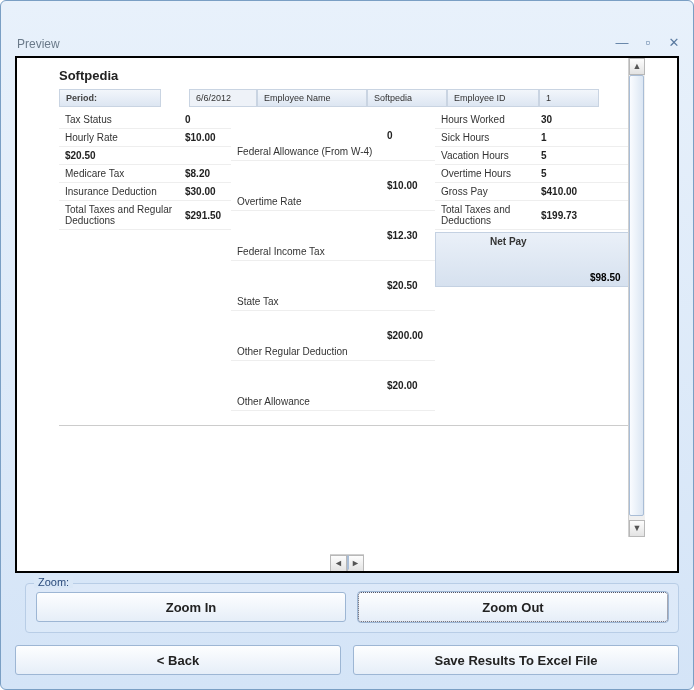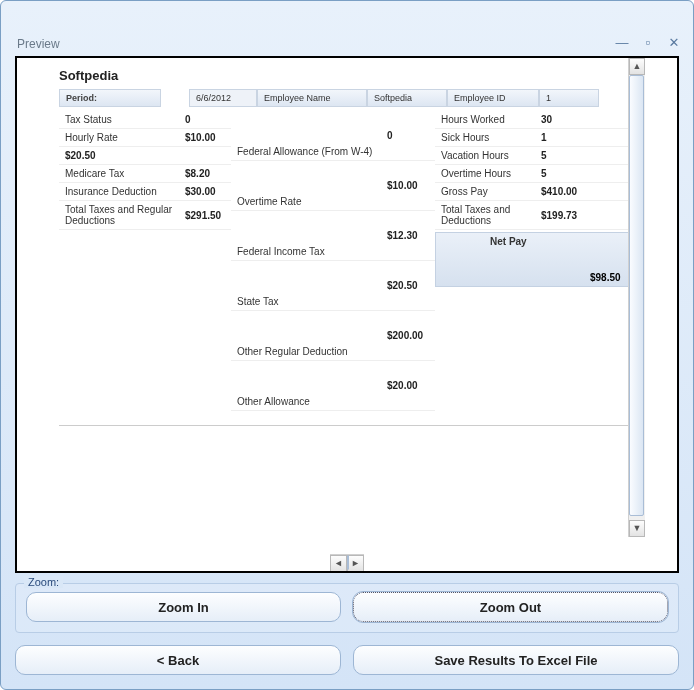--- a/index.html
+++ b/index.html
@@ -168,37 +168,38 @@
   border:1px solid #a9bdd6;
   border-radius:2px;
 }
 .zoom-group {
   margin-top: 10px;
   border: 1px solid #b8cde6;
   border-radius: 4px;
   padding: 6px 10px 10px 10px;
   position: relative;
   background: rgba(255,255,255,0.15);
+  margin-left: 10px;
 }
 .zoom-group .legend {
   position:absolute; top:-8px; left:8px;
   background: #d9e7f7;
   padding: 0 4px;
   color:#2a4b7c;
   font-size:11px;
 }
 .btn-row {
   display:flex; gap:12px; margin-top:2px;
 }
 .btn {
   flex:1;
   height:30px;
   background: linear-gradient(to bottom,#fdfeff,#e6eef8);
   border:1px solid #9db6d4;
-  border-radius:10px;
+  border-radius:3px;
   font-weight:bold;
   font-size:13px;
   color:#222;
   cursor:default;
   display:flex; align-items:center; justify-content:center;
 }
 .btn.focus { border:1px dotted #556; outline:1px solid #9db6d4; }
 .bottom-row {
   display:flex; gap:12px; margin-top:12px;
 }

